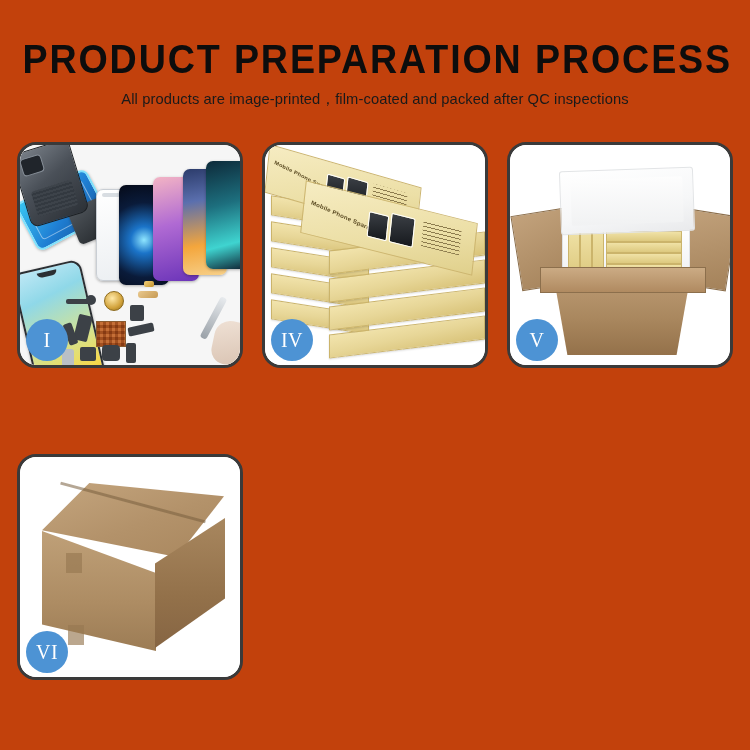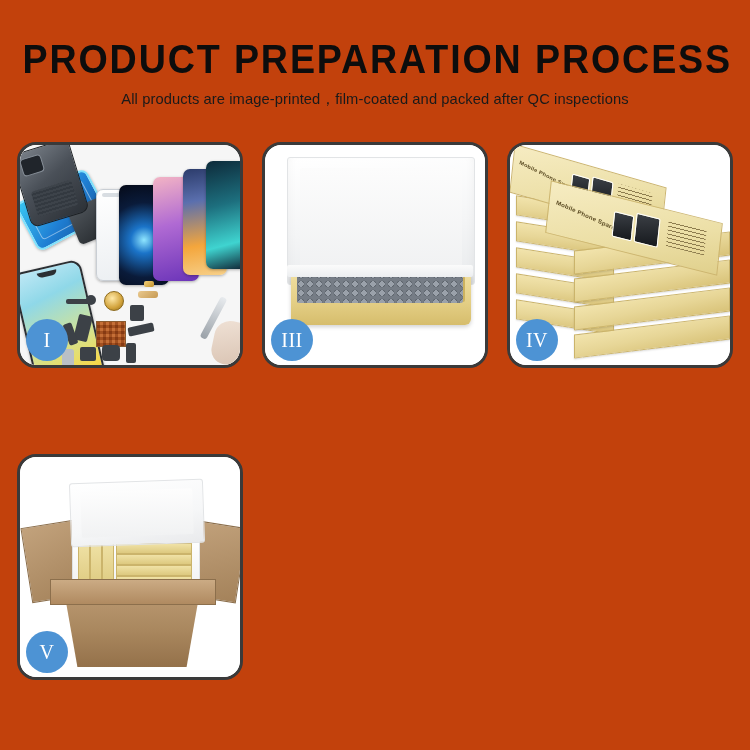--- a/index.html
+++ b/index.html
@@ -415,30 +415,20 @@
         <div class="part" style="left:66px;top:150px;width:10px;height:10px;border-radius:50%;"></div>
         <div class="part gold" style="left:124px;top:136px;width:10px;height:6px;"></div>
 
         <div class="tool"></div>
         <div class="hand"></div>
       </div>
       <div class="badge">I</div>
     </div>
 
 
-    <div class="panel">
-      <div class="panel-inner">
-        <div class="p3-bg"></div>
-        <div class="foamlid"></div>
-        <div class="boxtray3"></div>
-        <div class="bubblefill"></div>
-        <div class="liptop3"></div>
-      </div>
-      <div class="badge">III</div>
-    </div>
 
     <div class="panel">
       <div class="panel-inner">
         <div class="p4-bg"></div>
 
         <div class="stackbox" style="left:6px;top:58px;width:96px;height:18px;transform:skewY(9deg);"></div>
         <div class="stackbox" style="left:6px;top:84px;width:96px;height:18px;transform:skewY(9deg);"></div>
         <div class="stackbox" style="left:6px;top:110px;width:96px;height:18px;transform:skewY(9deg);"></div>
         <div class="stackbox" style="left:6px;top:136px;width:96px;height:18px;transform:skewY(9deg);"></div>
         <div class="stackbox" style="left:6px;top:162px;width:96px;height:18px;transform:skewY(9deg);"></div>
@@ -482,15 +472,27 @@
         <div class="ybar" style="left:96px;top:108px;width:74px;height:9px;"></div>
         <div class="ybar" style="left:96px;top:119px;width:74px;height:9px;"></div>
 
         <div class="carton-body"></div>
         <div class="flap flap-front"></div>
         <div class="foamlid5"></div>
       </div>
       <div class="badge">V</div>
     </div>
 
+    <div class="panel">
+      <div class="panel-inner">
+        <div class="p6-bg"></div>
+        <div class="c6-top"></div>
+        <div class="c6-left"></div>
+        <div class="c6-right"></div>
+        <div class="c6-seam"></div>
+        <div class="c6-tape" style="left:46px;top:96px;"></div>
+        <div class="c6-tape" style="left:48px;top:168px;"></div>
+      </div>
+      <div class="badge">VI</div>
+    </div>
 
   </div>
 </div>
 
 </body></html>

